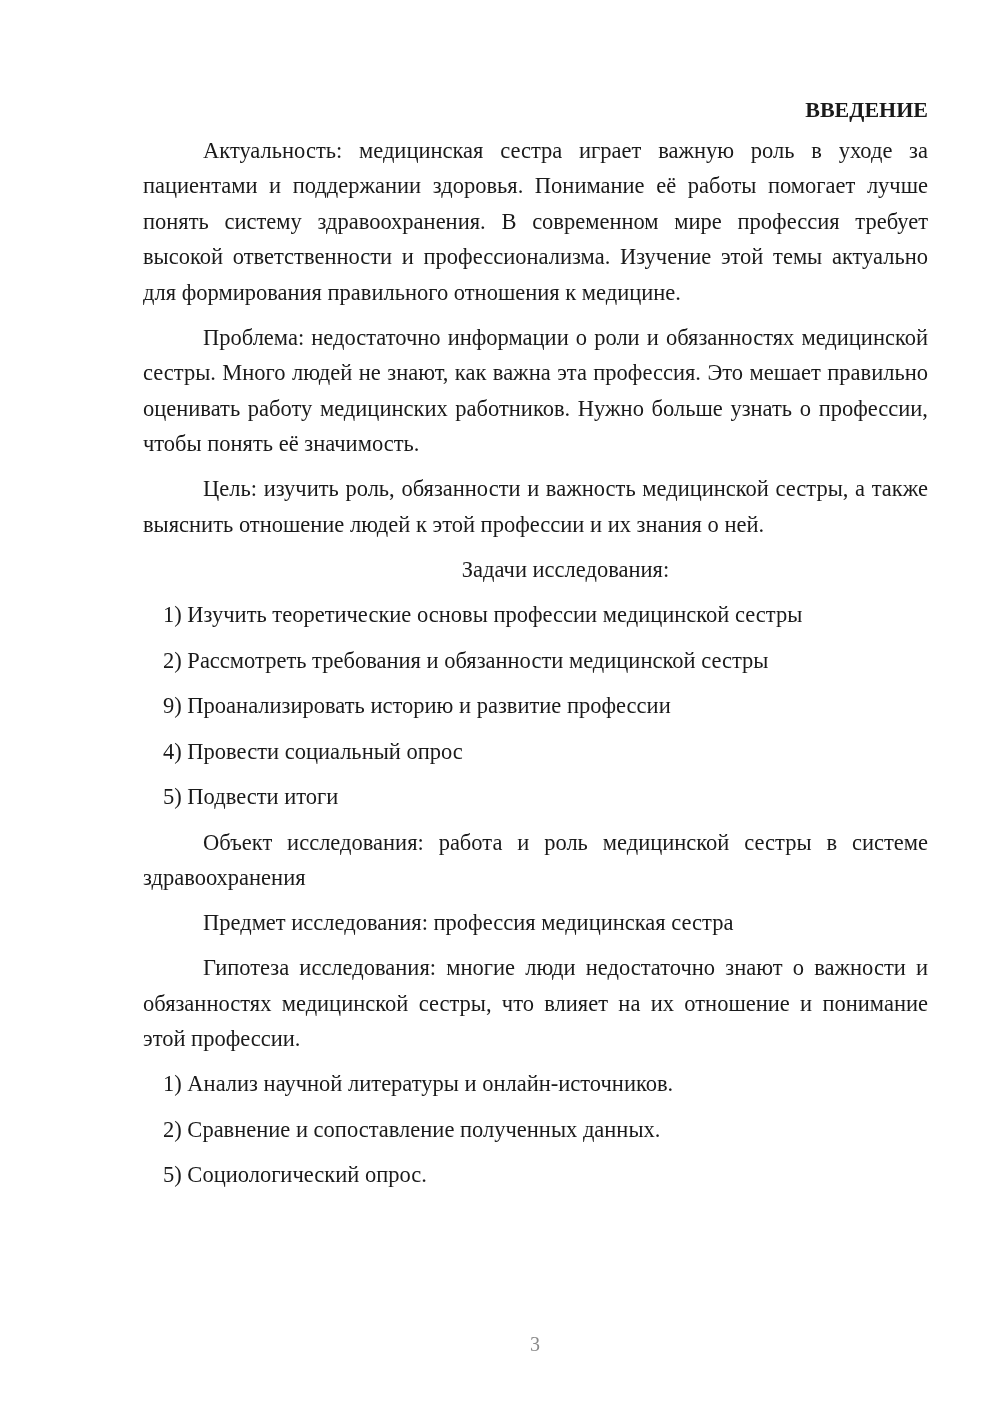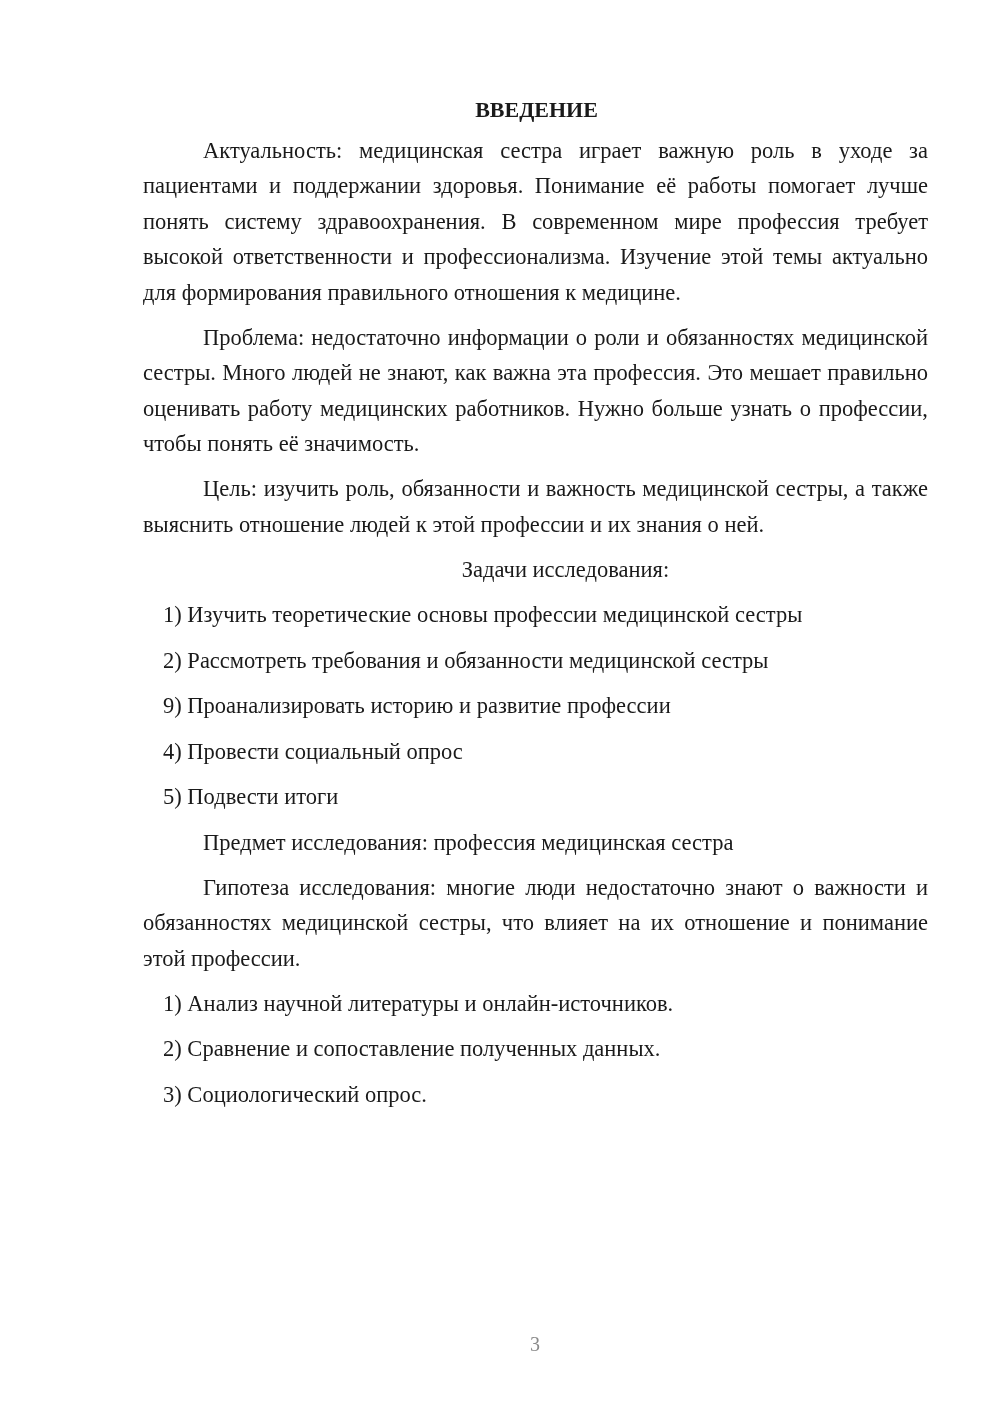--- a/index.html
+++ b/index.html
@@ -17,21 +17,21 @@
     }
     .page {
       position: absolute;
       left: 143px;
       top: 92px;
       width: 785px;
       font-size: 22.5px;
       line-height: 35.5px;
     }
     .heading {
-      text-align: center;
+      text-align: right;
       font-weight: bold;
       font-size: 22px;
       margin: 0 0 5px 0;
       padding-left: 2px;
     }
     .para {
       text-align: justify;
       text-indent: 60px;
       margin: 0 0 9.5px 0;
     }
@@ -77,25 +77,26 @@
 
   <div class="label-line">Задачи исследования:</div>
   <ul class="list">
     <li class="list-item">1) Изучить теоретические основы профессии медицинской сестры</li>
     <li class="list-item">2) Рассмотреть требования и обязанности медицинской сестры</li>
     <li class="list-item">9) Проанализировать историю и развитие профессии</li>
     <li class="list-item">4) Провести социальный опрос</li>
     <li class="list-item">5) Подвести итоги</li>
   </ul>
 
+  <p class="para noind-last">Объект исследования: работа и роль медицинской сестры в системе здравоохранения</p>
 
   <p class="para">Предмет исследования: профессия медицинская сестра</p>
 
   <p class="para">Гипотеза исследования: многие люди недостаточно знают о важности и обязанностях медицинской сестры, что влияет на их отношение и понимание этой профессии.</p>
 
   <ul class="list">
     <li class="list-item">1) Анализ научной литературы и онлайн-источников.</li>
     <li class="list-item">2) Сравнение и сопоставление полученных данных.</li>
-    <li class="list-item">3) Социологический опрос.</li>
+    <li class="list-item">5) Социологический опрос.</li>
   </ul>
 </div>
 
 <div class="page-number">3</div>
 
 </body></html>

